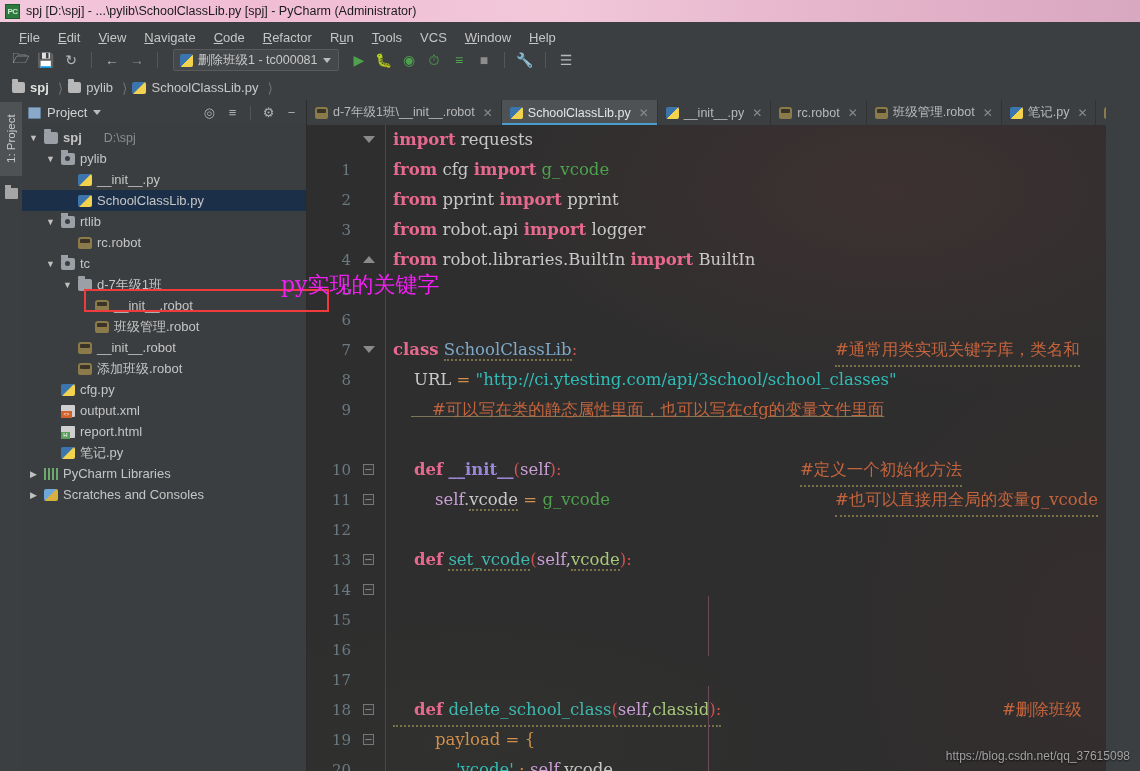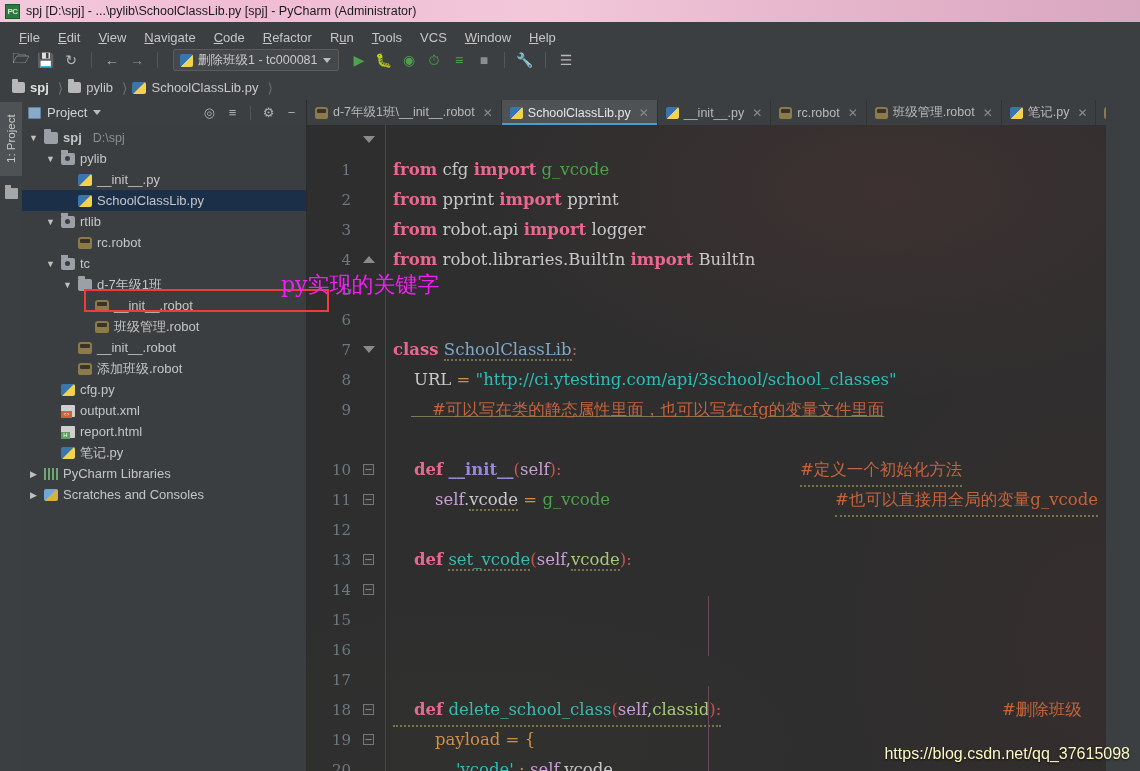--- a/index.html
+++ b/index.html
@@ -126,21 +126,21 @@
   .fico.py { background: linear-gradient(135deg,#3a75ad 0 48%, #f3d24e 52% 100%); border-radius: 2px; }
   .fico.robot { background: #8b7a4a; border-radius: 3px 3px 2px 2px; }
   .fico.robot::before { content:''; position:absolute; left:2px; top:2px; width:10px; height:4px; background:#3a3328; border-radius:1px; }
   .fico.html { background: #cfcfcf; border-radius: 1px; }
   .fico.html::after { content:'H'; position:absolute; left:0; bottom:-1px; width:9px; height:7px; background:#5aa05a; color:#fff; font-size:6px; line-height:7px; text-align:center; }
   .fico.xml { background: #cfcfcf; border-radius: 1px; }
   .fico.xml::after { content:'<>'; position:absolute; left:0; bottom:-1px; width:11px; height:7px; background:#d2622a; color:#fff; font-size:5px; line-height:7px; text-align:center; }
   .fico.lib { width: 14px; height: 12px; background: repeating-linear-gradient(90deg,#6fa86f 0 2px, transparent 2px 4px); }
   .fico.scratch { background: linear-gradient(135deg,#6ea8d8 0 50%, #d8b040 50% 100%); border-radius: 2px; }
   .rowlabel { color: #c5c5c5; }
-  .rowpath { color: #8c8c8c; margin-left: 6px; font-size: 12.5px; }
+  .rowpath { color: #8c8c8c; margin-left: 17px; font-size: 12.5px; }
   .selbox {
     position: absolute; left: 62px; top: 189px; width: 245px; height: 23px;
     border: 2px solid #ef3b3b; pointer-events: none; z-index: 20;
   }
 
   
   .editorwrap {
     position: absolute; left: 307px; top: 100px; width: 799px; height: 671px;
     background: #2e2e2e; overflow: hidden;
   }
@@ -216,21 +216,21 @@
   .wavy { border-bottom: 2px dotted rgba(180,170,90,.55); }
   .uline { text-decoration: underline; text-decoration-color: rgba(190,180,120,.55); }
 
   .pinknote {
     position: absolute; left: 281px; top: 270px;
     color: #f020f0; font-size: 22px; font-family: "DejaVu Serif", serif;
     z-index: 30; white-space: nowrap;
   }
   .watermark {
     position: absolute; right: 10px; bottom: 8px;
-    color: #fef9c3; font-size: 16px; font-family: "Liberation Sans", sans-serif;
+    color: #a3a3a3; font-size: 12px; font-family: "Liberation Sans", sans-serif;
     z-index: 30; text-shadow: 0 1px 2px rgba(0,0,0,.8);
   }
   .scrollmark {
     position: absolute; right: 2px; top: 48px; width: 9px; height: 28px;
     background: #27e527; z-index: 25;
   }
   .rightbar {
     position: absolute; right: 0; top: 25px; width: 13px; height: 646px; background: rgba(0,0,0,.05);
   }
 </style>
@@ -453,20 +453,21 @@
       </div>
     <div class="code">
       <div class="gutter"></div>
       <div class="vbar"></div>
 
       <div class="lines">
 
         <div class="ln">
           <span class="lnum">1</span>
           <span class="fold tri"></span>
+          <span class="ctext"><span class="kw">import</span> <span class="id">requests</span></span>
         </div>
 
         <div class="ln">
           <span class="lnum">2</span>
           <span class="ctext"><span class="kw">from</span> <span class="id">cfg</span> <span class="kw">import</span> <span class="gvar">g_vcode</span></span>
         </div>
 
         <div class="ln">
           <span class="lnum">3</span>
           <span class="ctext"><span class="kw">from</span> <span class="id">pprint</span> <span class="kw">import</span> <span class="id">pprint</span></span>
@@ -488,20 +489,21 @@
         </div>
 
         <div class="ln">
           <span class="lnum">7</span>
         </div>
 
         <div class="ln">
           <span class="lnum">8</span>
           <span class="fold tri"></span>
           <span class="ctext"><span class="kw">class</span> <span class="cls wavy">SchoolClassLib</span><span class="pnc">:</span></span>
+          <span class="rcom com wavy" style="left:528px;">#通常用类实现关键字库，类名和</span>
         </div>
 
         <div class="ln">
           <span class="lnum">9</span>
           <span class="ctext">    <span class="id">URL</span> <span class="op">=</span> <span class="str">"http://ci.ytesting.com/api/3school/school_classes"</span></span>
         </div>
 
         <div class="ln">
           <span class="ctext com uline" style="left:104px;">    #可以写在类的静态属性里面，也可以写在cfg的变量文件里面</span>
         </div>

